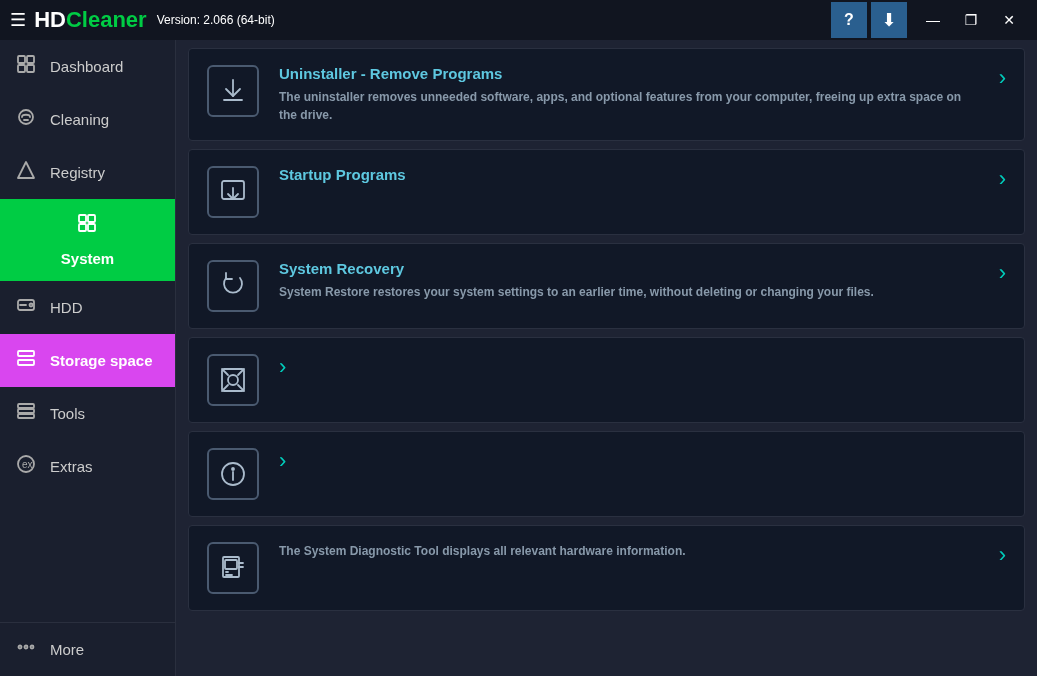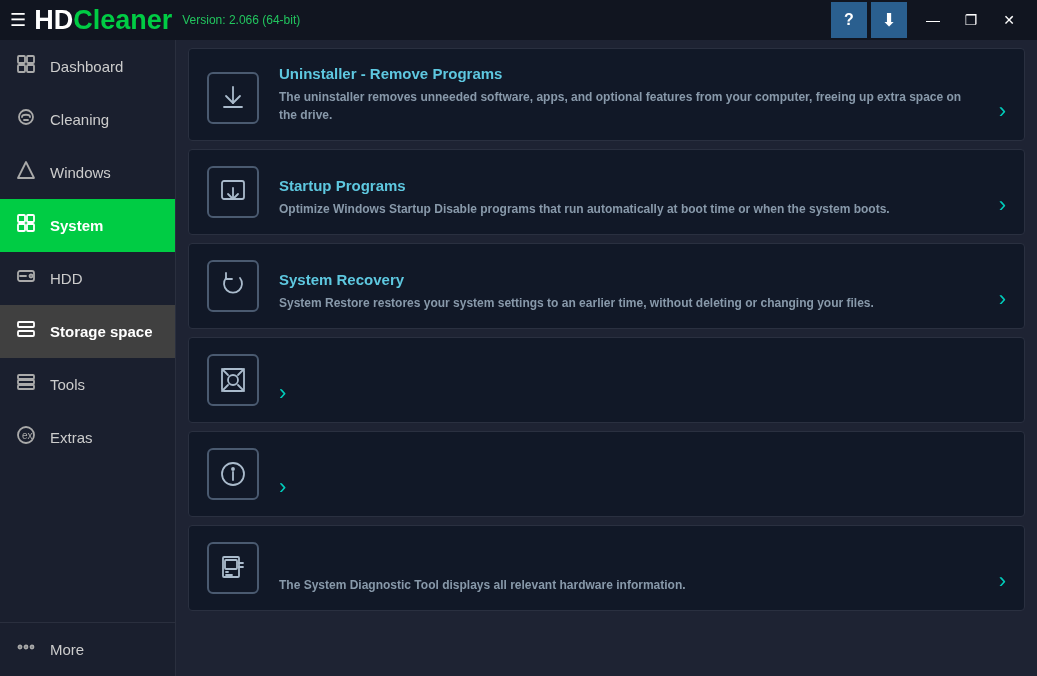--- a/index.html
+++ b/index.html
@@ -23,31 +23,31 @@
       padding: 0 10px;
       flex-shrink: 0;
     }
     .titlebar-menu-icon {
       color: #fff;
       font-size: 18px;
       margin-right: 8px;
       cursor: pointer;
     }
     .titlebar-logo {
-      font-size: 27px;
+      font-size: 22px;
       font-weight: bold;
       color: #fff;
       margin-right: 10px;
     }
     .titlebar-logo span {
       color: #00cc44;
     }
     .titlebar-version {
       font-size: 12px;
-      color: #22c55e;
+      color: #ffffff;
       flex: 1;
     }
     .titlebar-controls {
       display: flex;
       align-items: center;
       gap: 2px;
     }
     .titlebar-btn {
       width: 36px;
       height: 36px;
@@ -136,21 +136,21 @@
     .content::-webkit-scrollbar-track { background: #1a1f2e; }
     .content::-webkit-scrollbar-thumb { background: #3a4050; border-radius: 3px; }
 
     
     .card {
       background: #111827;
       border: 1px solid #2a3040;
       border-radius: 4px;
       margin-bottom: 8px;
       display: flex;
-      align-items: flex-end;
+      align-items: flex-start;
       padding: 16px 18px;
       gap: 20px;
       cursor: pointer;
       transition: background 0.15s, border-color 0.15s;
     }
 
     .card-icon {
       width: 52px;
       height: 52px;
       border: 2px solid #4a5a70;
@@ -229,24 +229,24 @@
       </span>
       <span>Cleaning</span>
     </div>
 
     <div class="sidebar-item">
       <span class="icon">
         <svg width="20" height="20" viewBox="0 0 20 20" fill="none" stroke="#aaa" stroke-width="1.8" stroke-linecap="round" stroke-linejoin="round">
           <polygon points="10,2 18,18 2,18"></polygon>
         </svg>
       </span>
-      <span>Windows</span>
-    </div>
-
-    <div class="sidebar-item active" style="background: rgb(0, 204, 68); color: rgb(255, 255, 255); font-weight: bold;">
+      <span>Registry</span>
+    </div>
+
+    <div class="sidebar-item active" style="background: rgb(0, 204, 68); color: rgb(255, 255, 255); font-weight: bold; flex-direction: column;">
       <span class="icon">
         <svg width="20" height="20" viewBox="0 0 20 20" fill="none" stroke="#fff" stroke-width="1.8" stroke-linecap="round" stroke-linejoin="round">
           <rect x="2" y="2" width="7" height="7" rx="1"></rect>
           <rect x="11" y="2" width="7" height="7" rx="1"></rect>
           <rect x="2" y="11" width="7" height="7" rx="1"></rect>
           <rect x="11" y="11" width="7" height="7" rx="1"></rect>
         </svg>
       </span>
       <span>System</span>
     </div>
@@ -255,21 +255,21 @@
       <span class="icon">
         <svg width="20" height="20" viewBox="0 0 20 20" fill="none" stroke="#aaa" stroke-width="1.8" stroke-linecap="round" stroke-linejoin="round">
           <rect x="2" y="5" width="16" height="10" rx="2"></rect>
           <circle cx="15" cy="10" r="1.5"></circle>
           <line x1="4" y1="10" x2="10" y2="10"></line>
         </svg>
       </span>
       <span>HDD</span>
     </div>
 
-    <div class="sidebar-item active" style="background: #404040; color: rgb(255, 255, 255); font-weight: bold;">
+    <div class="sidebar-item active" style="background: #d946ef; color: rgb(255, 255, 255); font-weight: bold;">
       <span class="icon">
         <svg width="20" height="20" viewBox="0 0 20 20" fill="none" stroke="#fff" stroke-width="1.8" stroke-linecap="round" stroke-linejoin="round">
           <rect x="2" y="3" width="16" height="5" rx="1"></rect>
           <rect x="2" y="12" width="16" height="5" rx="1"></rect>
         </svg>
       </span>
       <span>Storage space</span>
     </div>
 
     <div class="sidebar-item">
@@ -330,21 +330,20 @@
     <div class="card">
       <div class="card-icon">
         <svg width="30" height="30" viewBox="0 0 30 30" fill="none" stroke="#aabbcc" stroke-width="1.8" stroke-linecap="round" stroke-linejoin="round">
           <rect x="4" y="4" width="22" height="18" rx="2"></rect>
           <line x1="15" y1="11" x2="15" y2="22"></line>
           <polyline points="10,17 15,22 20,17"></polyline>
         </svg>
       </div>
       <div class="card-text">
         <div class="card-title">Startup Programs</div>
-        <div class="card-desc">Optimize Windows Startup Disable programs that run automatically at boot time or when the system boots.</div>
       </div>
       <div class="card-arrow">›</div>
     </div>
 
     <div class="card">
       <div class="card-icon">
         <svg width="30" height="30" viewBox="0 0 30 30" fill="none" stroke="#aabbcc" stroke-width="1.8" stroke-linecap="round" stroke-linejoin="round">
           <path d="M 8 7 A 9 9 0 1 0 22 7"></path>
           <polyline points="8,2 8,8 14,8"></polyline>
         </svg>

